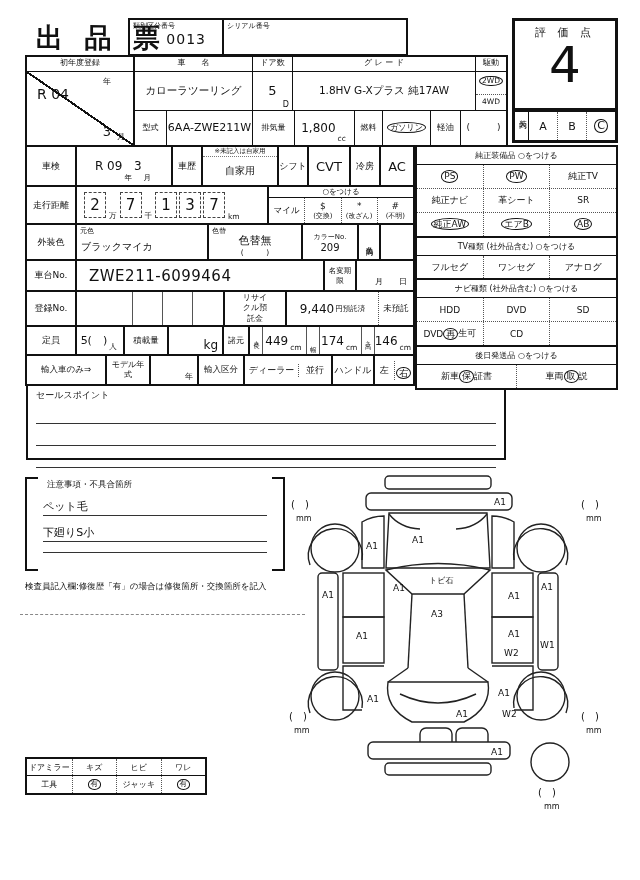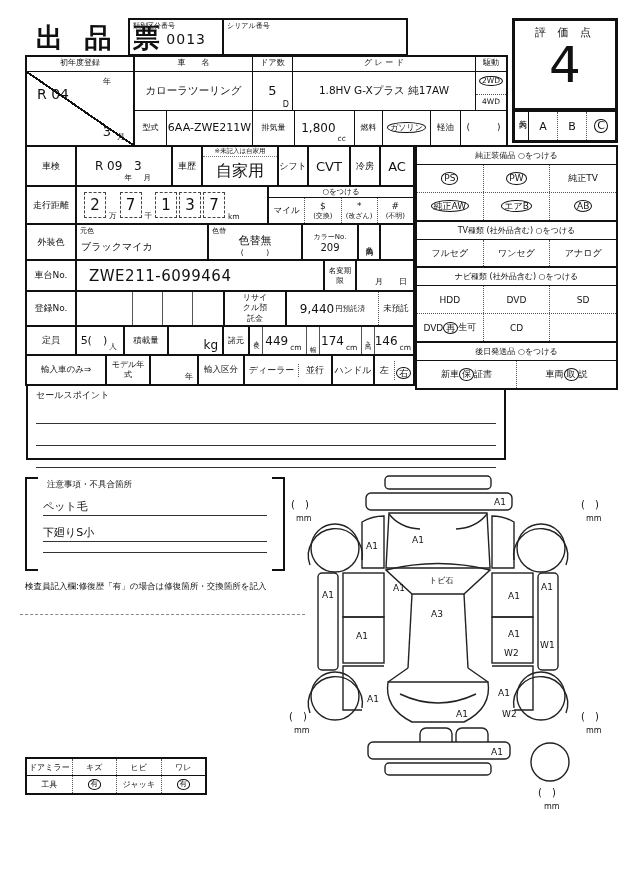--- a/index.html
+++ b/index.html
@@ -175,21 +175,21 @@
     <div class="cell lbl" style="width:50px;">車検</div>
     <div class="cell" style="width:96px;">
       <span style="font-size:12px;">R 09</span>
       <span class="unit">年</span>
       <span style="font-size:12px;">3</span>
       <span class="unit">月</span>
     </div>
     <div class="cell lbl" style="width:30px;">車歴</div>
     <div class="cell" style="width:76px; flex-direction:column;">
       <span style="font-size:6.5px; border-bottom:1px dotted #777; width:100%; text-align:center;">※未記入は自家用</span>
-      <span style="font-size:16px; flex:1; display:flex; align-items:center;">自家用</span>
+      <span style="font-size:10px; flex:1; display:flex; align-items:center;">自家用</span>
     </div>
     <div class="cell lbl" style="width:30px;">シフト</div>
     <div class="cell" style="width:42px; font-size:13px;">CVT</div>
     <div class="cell lbl" style="width:30px;">冷房</div>
     <div class="cell" style="flex:1; font-size:13px;">AC</div>
   </div>
 
   <div class="row" style="top:185px; height:40px;">
     <div class="cell lbl" style="width:50px;">走行距離</div>
     <div class="cell" style="width:192px; justify-content:flex-start; padding-left:6px;">
@@ -316,20 +316,25 @@
   <div class="equip" style="left:415px; top:145px; width:203px; height:245px;">
     <div class="eq-h first">純正装備品 ○をつける</div>
     <div class="eq-row dotted-b">
       <div class="eq-cell">
           <span class="circ-tight">PS</span>
         </div>
       <div class="eq-cell">
           <span class="circ-tight">PW</span>
         </div>
       <div class="eq-cell">純正TV</div>
+    </div>
+    <div class="eq-row dotted-b">
+      <div class="eq-cell">純正ナビ</div>
+      <div class="eq-cell">革シート</div>
+      <div class="eq-cell">SR</div>
     </div>
     <div class="eq-row">
       <div class="eq-cell">
           <span class="circ-tight">純正AW</span>
         </div>
       <div class="eq-cell">
           <span class="circ-tight">エアB</span>
         </div>
       <div class="eq-cell">
           <span class="circ-tight">AB</span>

